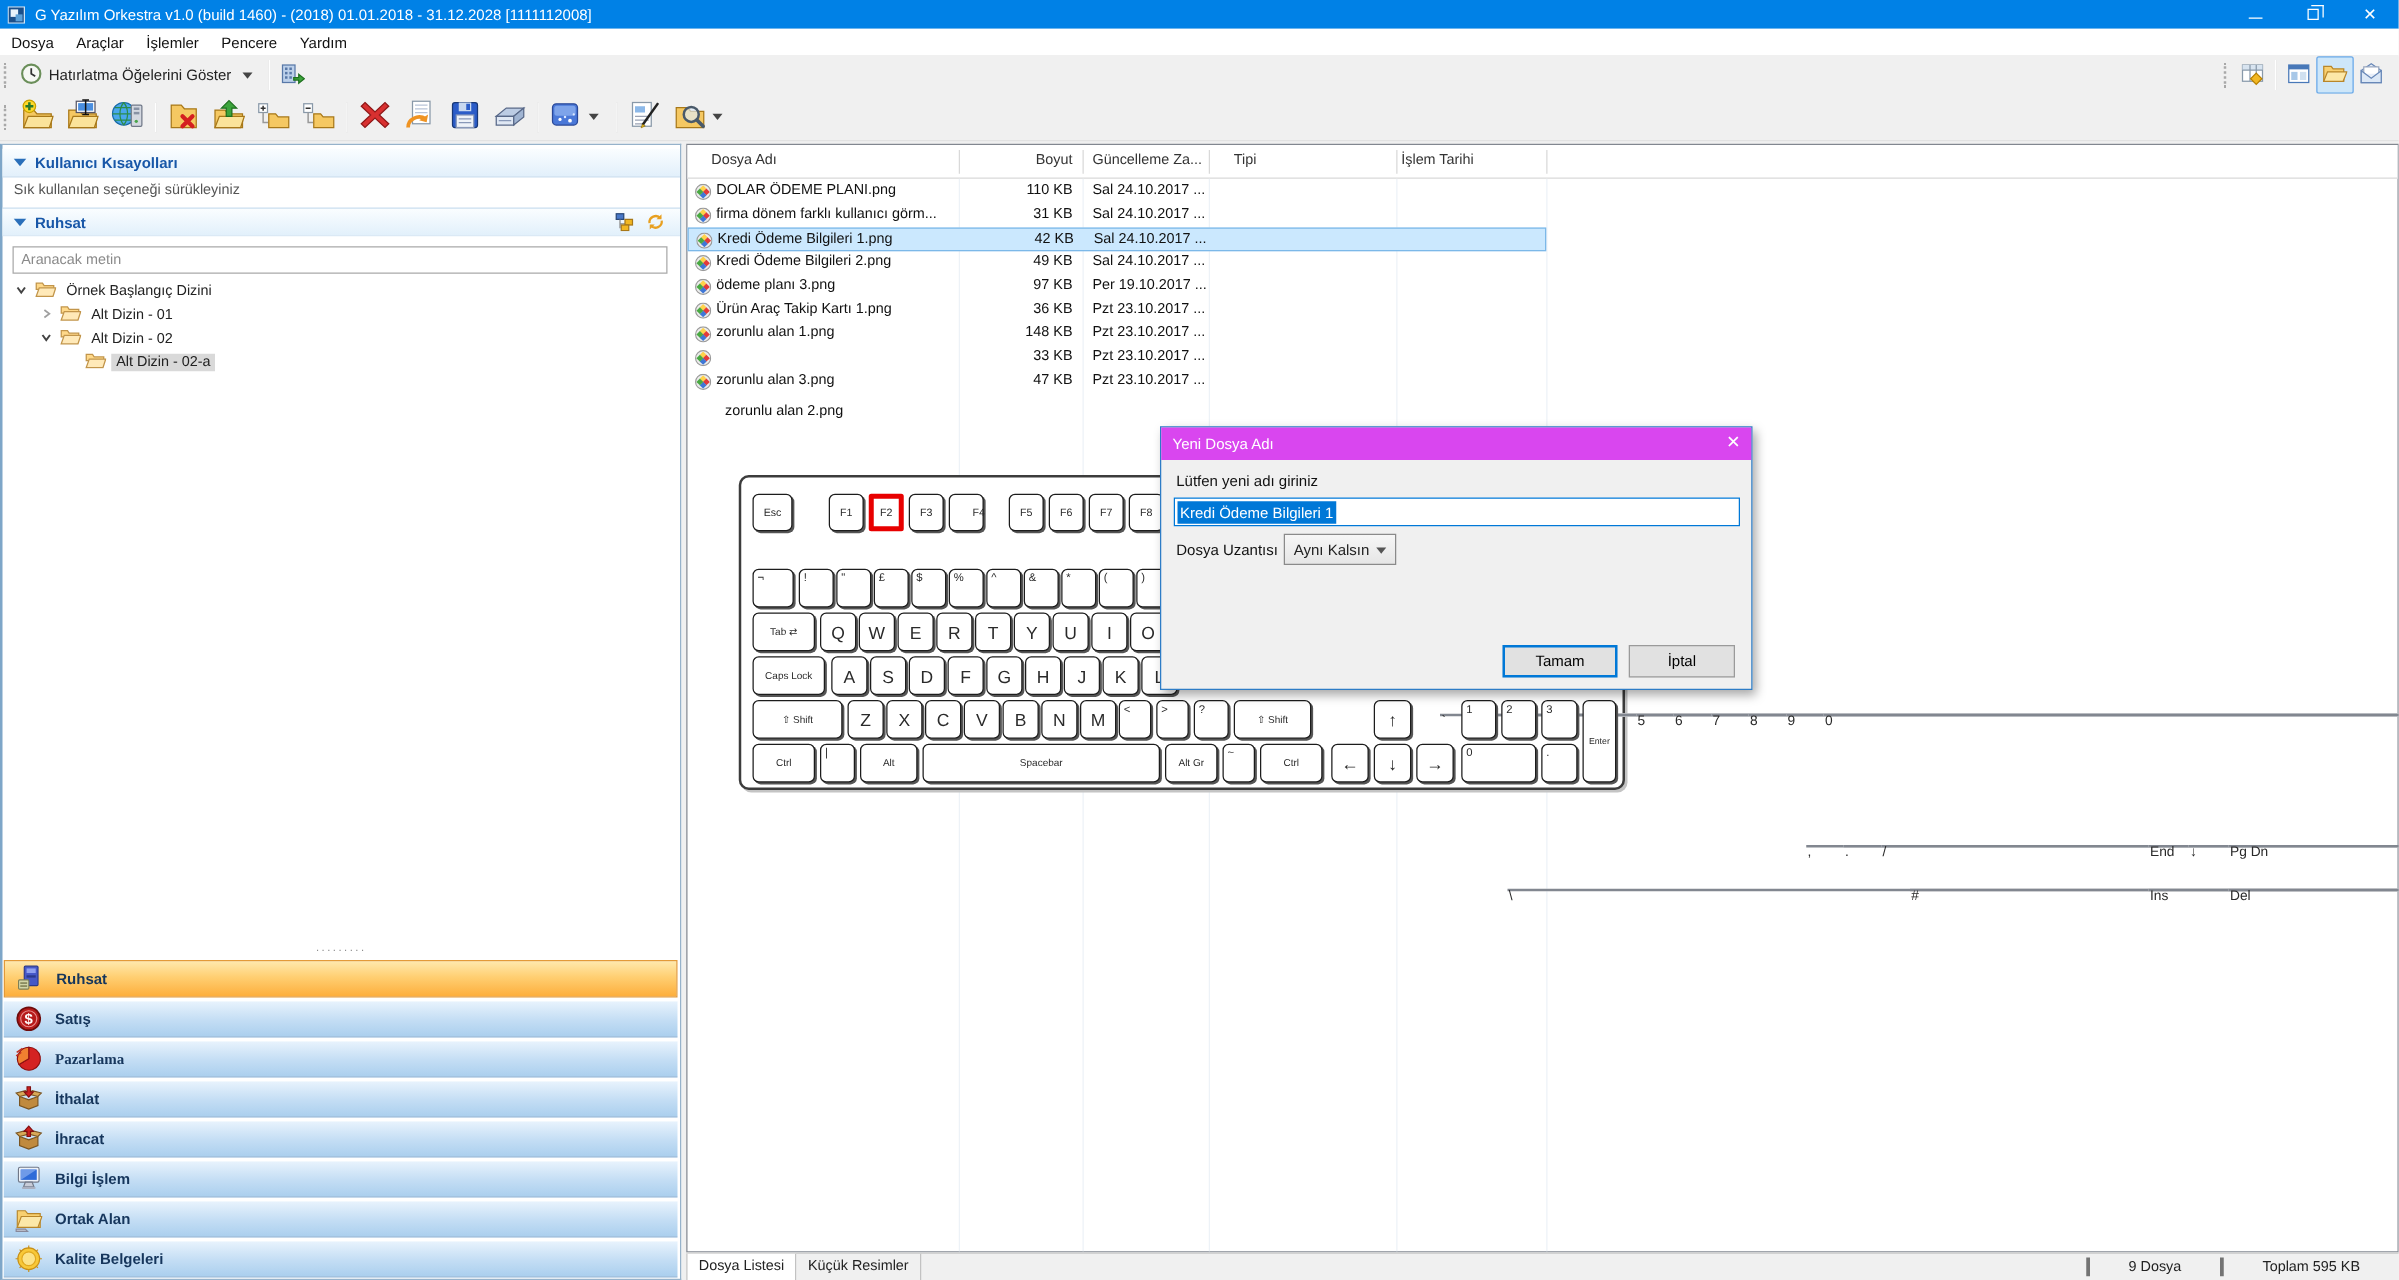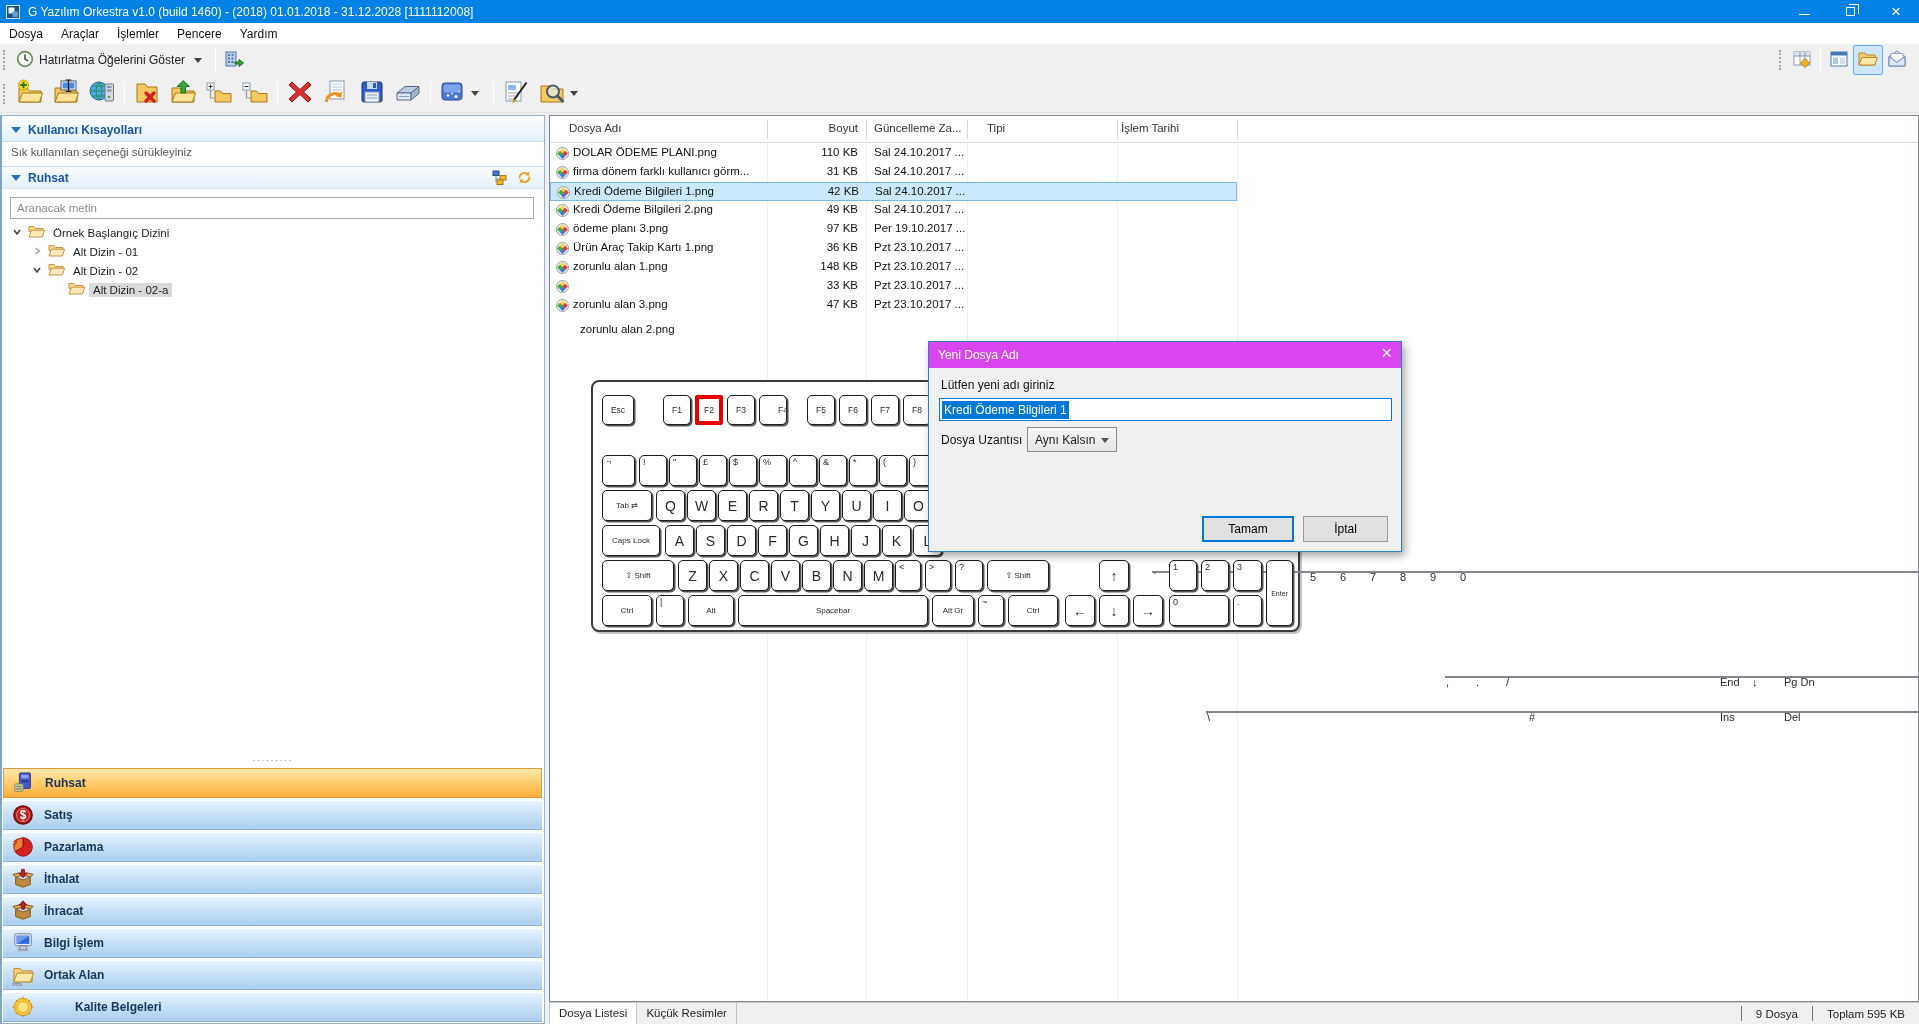--- a/index.html
+++ b/index.html
@@ -77,21 +77,21 @@
   .d-select{position:absolute;left:98px;top:85px;width:90px;height:25px;background:linear-gradient(#f6f6f6,#e6e6e6);border:1px solid #8a8a8a;display:flex;align-items:center;padding-left:7px;font-size:12px;color:#222}
   .d-select .dchev{position:absolute;right:7px;top:10px;width:0;height:0;border-left:4px solid transparent;border-right:4px solid transparent;border-top:5px solid #555}
   .d-btn{position:absolute;top:174px;height:26px;font-size:12px;background:#e1e1e1;font-family:inherit}
   .d-ok{left:273px;width:92px;border:2px solid #0078d7}
   .d-cancel{left:374px;width:85px;border:1px solid #9a9a9a}
   
   .statusbar{position:absolute;left:549px;right:0;bottom:0;height:22px;background:#f0f0f0;border-top:1px solid #c8c8c8;font-size:11.5px;color:#222}
   .stab{display:inline-block;height:21px;line-height:21px;padding:0 9px;border-right:1px solid #c2c2c2}
   .stab.active{background:#fff;border-left:1px solid #c2c2c2}
   .s-right{position:absolute;right:0;top:0;height:21px;display:flex;align-items:center}
-  .s-cell{padding:0 14px;border-left:1px solid #737373;height:15px;display:flex;align-items:center}
+  .s-cell{padding:0 31px;border-left:3px solid #737373;height:15px;display:flex;align-items:center}
 </style>
 </head>
 <body>
 
 <div class="titlebar">
   <span class="appicon">
     <svg width="14" height="14" viewBox="0 0 14 14">
         <rect x="0.5" y="0.5" width="13" height="13" fill="#1b4f8a" stroke="#cfe4f5"></rect>
         <rect x="2.5" y="2.5" width="6" height="6" fill="#e8f2fb"></rect>
         <rect x="6.5" y="6.5" width="5.5" height="5.5" fill="#5ba0d8"></rect>
@@ -428,21 +428,21 @@
       <div class="navrow" style="top: 684px;">
         <span class="nicon">
           <svg width="22" height="22" viewBox="0 0 24 24">
             <circle cx="12" cy="12" r="10" fill="#b61a1a" stroke="#6e0c0c" stroke-width="1.5"></circle>
             <circle cx="12" cy="12" r="7" fill="none" stroke="#e89090"></circle>
             <text x="12" y="16.6" font-size="13" font-weight="bold" fill="#fff" text-anchor="middle">$</text>
           </svg>
         </span>
         <span>Satış</span>
       </div>
-      <div class="navrow" style="top: 716px;">
+      <div class="navrow" style="top: 716px; font-family: Liberation Serif, serif;">
         <span class="nicon">
           <svg width="22" height="22" viewBox="0 0 24 24">
             <path d="M12 12 L12 2 A10 10 0 1 1 3.5 17z" fill="#d42222" stroke="#8e1010"></path>
             <path d="M12 12 L3.5 17 A10 10 0 0 1 12 2z" fill="#f08030" stroke="#8e1010"></path>
             <g stroke="#c03020" stroke-width="1.3">
               <line x1="1.5" y1="6.5" x2="6.5" y2="3"></line>
               <line x1="1" y1="9.5" x2="5.5" y2="6.5"></line>
             </g>
           </svg>
         </span>
@@ -485,21 +485,21 @@
       <div class="navrow" style="top: 844px;">
         <span class="nicon">
           <svg width="22" height="22" viewBox="0 0 24 24">
             <path d="M2 5 h7 l2 2.5 H22 v12 H2z" fill="#f8d070" stroke="#b8862a"></path>
             <path d="M2 19.5 L5.5 10 H23.5 L20 19.5z" fill="#fce8a8" stroke="#b8862a"></path>
             <path d="M1 21 h8 l2 2 H1z" fill="#c8ccd8" stroke="#889"></path>
           </svg>
         </span>
         <span>Ortak Alan</span>
       </div>
-      <div class="navrow" style="top: 876px; gap: 31px;">
+      <div class="navrow" style="top: 876px;">
         <span class="nicon">
           <svg width="22" height="22" viewBox="0 0 24 24">
             <circle cx="12" cy="12" r="9.5" fill="#f8c838" stroke="#c89018"></circle>
             <circle cx="12" cy="12" r="6" fill="#fce388" stroke="#e0a820"></circle>
             <g stroke="#c89018">
               <line x1="12" y1="0.5" x2="12" y2="3"></line>
               <line x1="12" y1="21" x2="12" y2="23.5"></line>
               <line x1="0.5" y1="12" x2="3" y2="12"></line>
               <line x1="21" y1="12" x2="23.5" y2="12"></line>
               <line x1="4" y1="4" x2="5.8" y2="5.8"></line>

